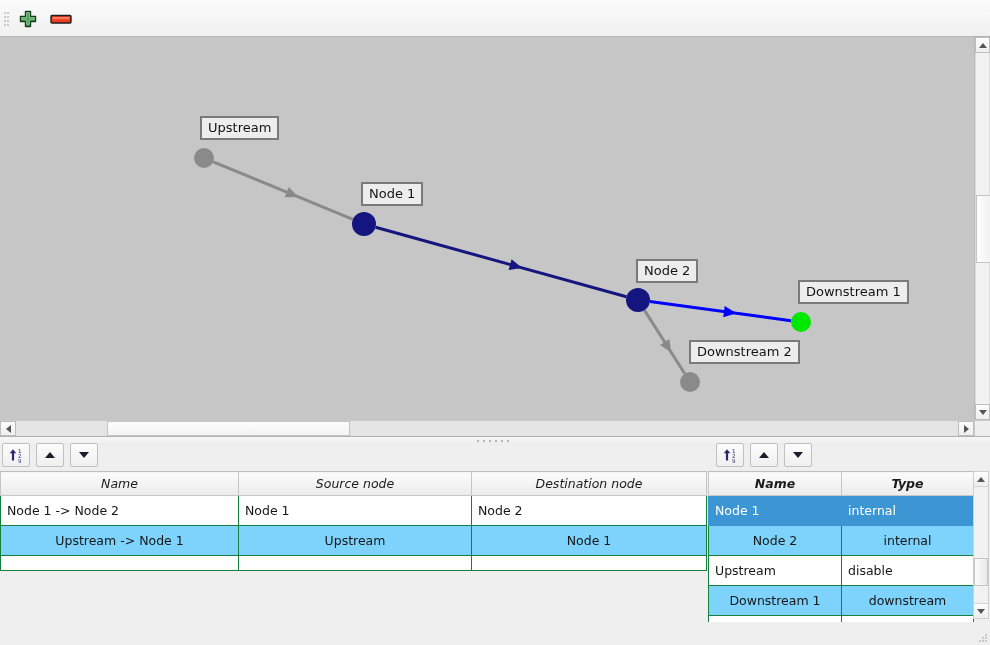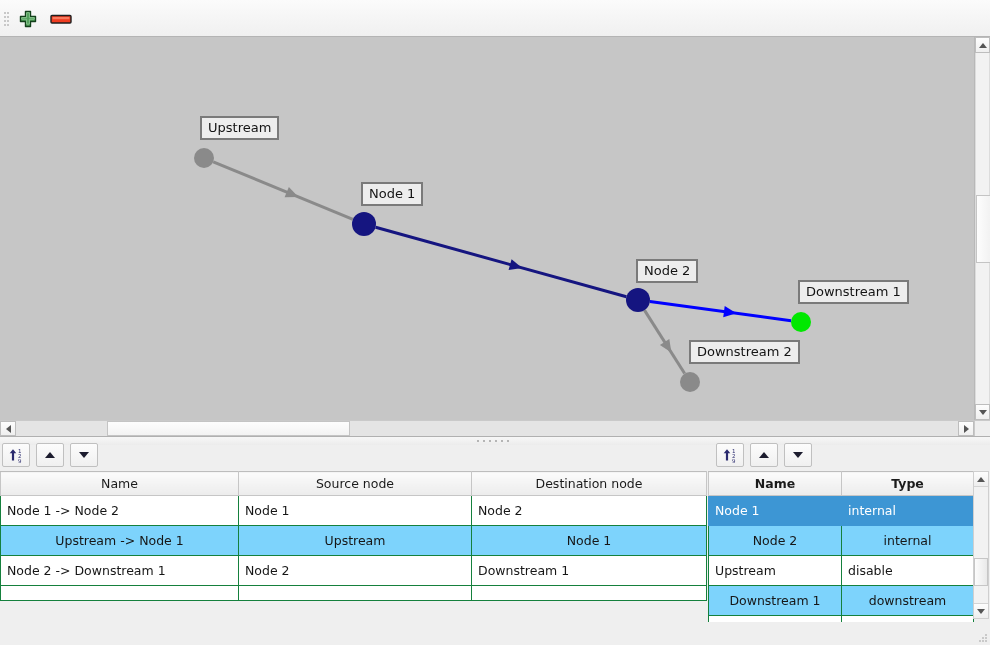--- a/index.html
+++ b/index.html
@@ -157,20 +157,21 @@
   table.grid th {
     height: 23px;
     background: linear-gradient(to bottom, #fbfbfb, #ececec);
     border: 1px solid #c6c6c6;
     border-top: 1px solid #bdbdbd;
     font-weight: normal;
     font-size: 12.5px;
     color: #1b1b1b;
     text-align: center;
     padding: 0;
+    font-style: italic;
   }
   #pane-right table.grid th { font-weight: bold; }
   table.grid td {
     height: 29px;
     border: 1px solid #15803d;
     padding: 0 6px;
     color: #161616;
     white-space: nowrap;
     overflow: hidden;
     text-overflow: ellipsis;
@@ -345,25 +346,20 @@
           <tr class="odd">
             <td>Node 1 -&gt; Node 2</td>
             <td>Node 1</td>
             <td>Node 2</td>
           </tr>
           <tr class="even">
             <td>Upstream -&gt; Node 1</td>
             <td>Upstream</td>
             <td>Node 1</td>
           </tr>
-          <tr class="odd">
-            <td>Node 2 -&gt; Downstream 1</td>
-            <td>Node 2</td>
-            <td>Downstream 1</td>
-          </tr>
           <tr class="partial odd">
             <td></td>
             <td></td>
             <td></td>
           </tr>
         </tbody>
     </table>
   </div>
 
   <div class="pane" id="pane-right">

